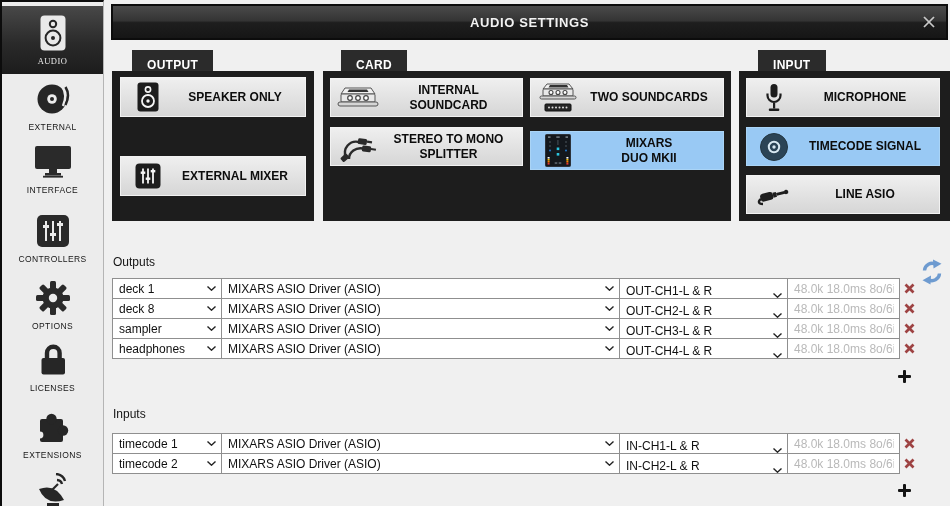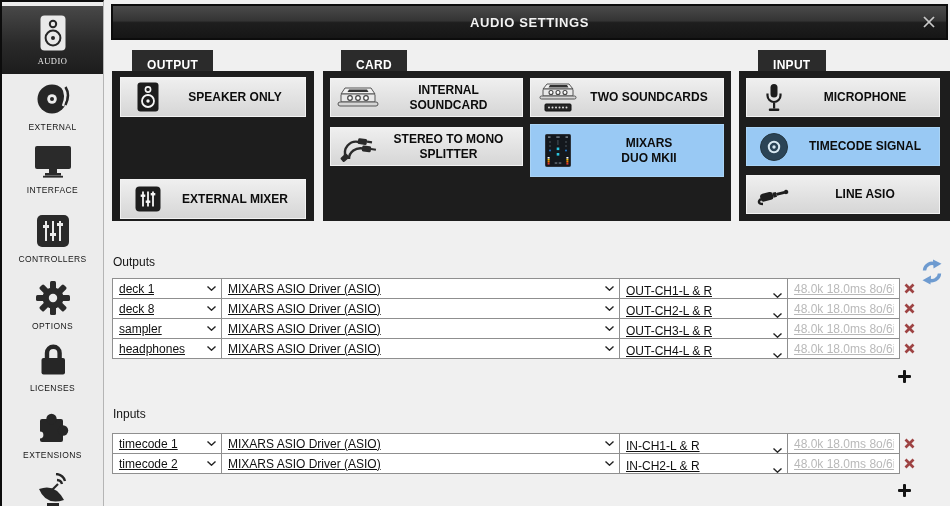--- a/index.html
+++ b/index.html
@@ -36,40 +36,40 @@
 
   .pbtn{position:absolute;display:flex;align-items:center;background:linear-gradient(180deg,#efefef,#d6d6d6);
     border:1px solid #f2f2f2;box-sizing:border-box;cursor:pointer;}
   .pbtn.selected{background:#99c9f4;border-color:#aad4f6;}
   .pbtn .ic{width:54px;display:flex;align-items:center;justify-content:center;flex-shrink:0;}
   .pbtn .lbl{flex:1;text-align:center;font-weight:bold;font-size:12px;line-height:1.2;color:#0c0c0c;
     white-space:pre-line;padding-right:10px;}
   
   .ob1{left:8px;top:6px;width:186px;height:40px}
   .ob2{left:8px;top:52px;width:186px;height:40px}
-  .ob3{left:8px;top:108px;width:186px;height:40px}
+  .ob3{left:8px;top:85px;width:186px;height:40px}
   
   .cb1{left:7px;top:7px;width:193px;height:39px}
   .cb2{left:207px;top:7px;width:194px;height:39px}
   .cb3{left:7px;top:56px;width:193px;height:39px}
-  .cb4{left:207px;top:53px;width:194px;height:53px}
+  .cb4{left:207px;top:60px;width:194px;height:39px}
   
   .ib1{left:7px;top:7px;width:194px;height:39px}
   .ib2{left:7px;top:56px;width:194px;height:39px}
   .ib3{left:7px;top:104px;width:194px;height:39px}
 
   
   .group-label{position:absolute;left:113px;font-size:12px;color:#141414;}
   #outputs-label{top:255px}#inputs-label{top:407px}
   .rows{position:absolute;left:112px;}
   #output-rows{top:278px}#input-rows{top:433px}
   .io-row{display:flex;align-items:center;height:21px;margin-top:-1px;}
   .io-row:first-child{margin-top:0;}
   .cell{box-sizing:border-box;background:#fff;border:1px solid #8f8f8f;height:21px;display:flex;
-    align-items:center;font-size:12px;color:#111;padding:0 5px 0 6px;margin-left:-1px;cursor:pointer;text-decoration:underline;}
+    align-items:center;font-size:12px;color:#111;padding:0 5px 0 6px;margin-left:-1px;cursor:pointer;}
   .cell:first-child{margin-left:0;}
   .cell.channel{width:110px;justify-content:space-between;}
   .cell.driver{width:399px;justify-content:space-between;}
   .cell.port{width:169px;justify-content:space-between;align-items:flex-end;}
   .cell.status{width:113px;color:#b9b9b9;cursor:default;}
   .cell .txt{white-space:nowrap;overflow:hidden;}
   .del{width:17px;height:21px;display:flex;align-items:center;justify-content:center;margin-left:1px;cursor:pointer;}
   .add-btn{position:absolute;width:13px;height:13px;cursor:pointer;}
   #add-output{left:898px;top:369px}#add-input{left:898px;top:483px}
   .refresh{position:absolute;left:921px;top:259px;width:22px;height:26px;cursor:pointer;}

